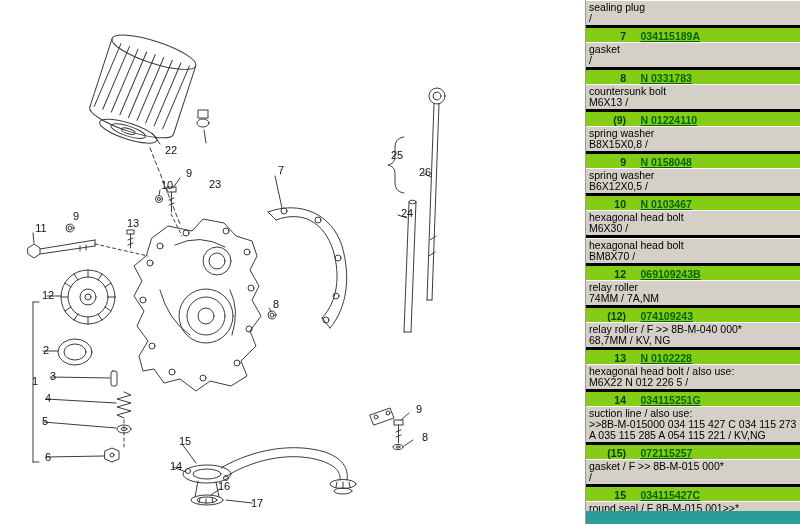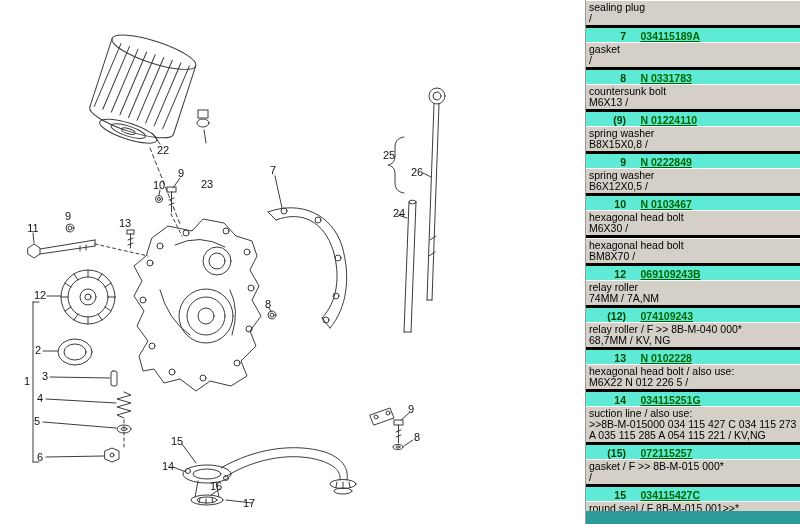--- a/index.html
+++ b/index.html
@@ -12,38 +12,38 @@
   html,body{margin:0;padding:0;}
   body{
     width:800px;height:524px;overflow:hidden;background:#fff;
     font-family:"Liberation Sans", sans-serif;
   }
   .app{display:flex;width:800px;height:524px;}
   .diagram-pane{
     position:relative;width:585px;height:524px;background:#fff;flex:0 0 585px;
   }
   .diagram-pane svg{position:absolute;left:0;top:0;}
-  #diagram-labels{position:absolute;left:0;top:0;width:585px;height:464px;pointer-events:none;}
+  #diagram-labels{position:absolute;left:8px;top:0;width:585px;height:464px;pointer-events:none;}
   .dlabel{
     position:absolute;transform:translate(-50%,-50%);
     font-size:11px;color:#111;line-height:11px;white-space:nowrap;
   }
   .list-pane{
     position:relative;width:215px;height:524px;background:#fff;overflow:hidden;
     border-left:1px solid #9a9a9a;flex:0 0 215px;
   }
   .entry .desc-row{
     background:var(--row_header_bg);
     padding:1px 2px 1px 3px;
     font-size:10.5px;line-height:11px;color:#000;
     border-bottom:3px solid #000000;border-top:1px solid #fff;
   }
   .entry .desc,.entry .detail{word-wrap:break-word;}
   .entry .num-row{
-    height:14px;line-height:13px;background:#5eead4;white-space:nowrap;
+    height:14px;line-height:13px;background:#84cc16;white-space:nowrap;
   }
   .item-no{
     display:inline-block;width:40px;text-align:right;
     font-size:10.5px;font-weight:bold;color:#004400;
   }
   .part-no{
     margin-left:10px;font-size:10.5px;font-weight:bold;
     color:var(--part_link);text-decoration:underline;cursor:pointer;
   }
   .bottom-bar{
@@ -332,21 +332,21 @@
     </div>
   </div>
 
   <div class="entry">
     <div class="desc-row">
       <div class="desc">spring washer</div>
       <div class="detail">B8X15X0,8 /</div>
     </div>
     <div class="num-row">
       <span class="item-no">9</span>
-      <a class="part-no">N 0222849</a>
+      <a class="part-no">N 0158048</a>
     </div>
   </div>
 
   <div class="entry">
     <div class="desc-row">
       <div class="desc">spring washer</div>
       <div class="detail">B6X12X0,5 /</div>
     </div>
     <div class="num-row">
       <span class="item-no">10</span>

